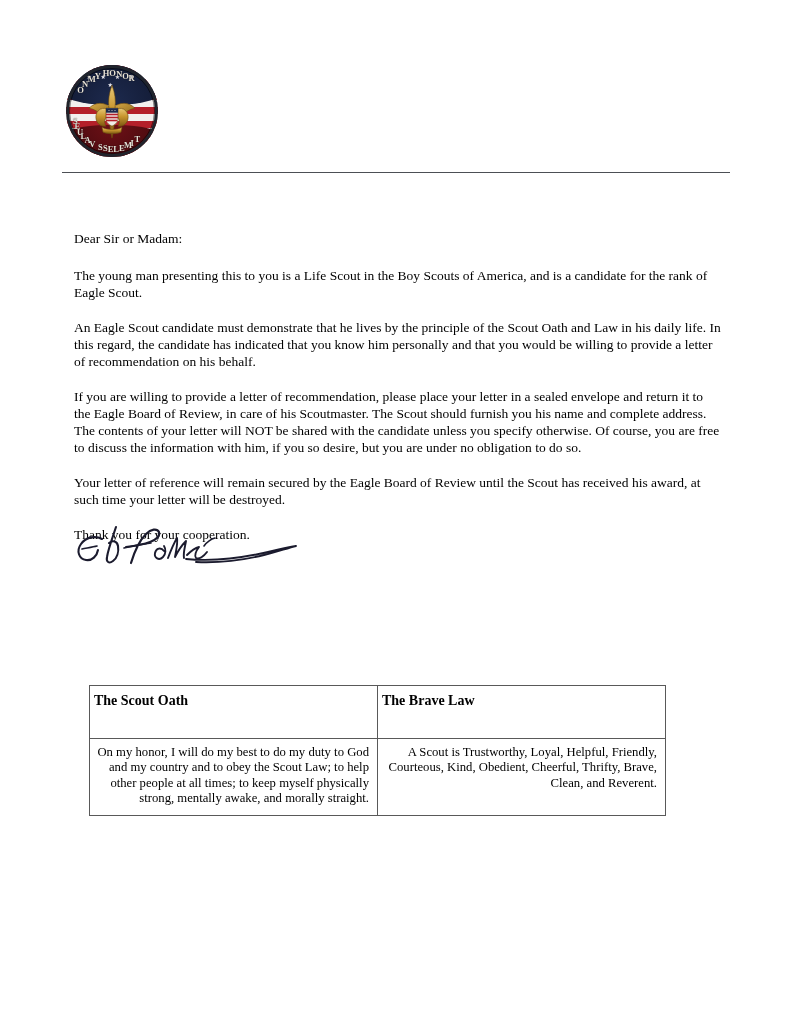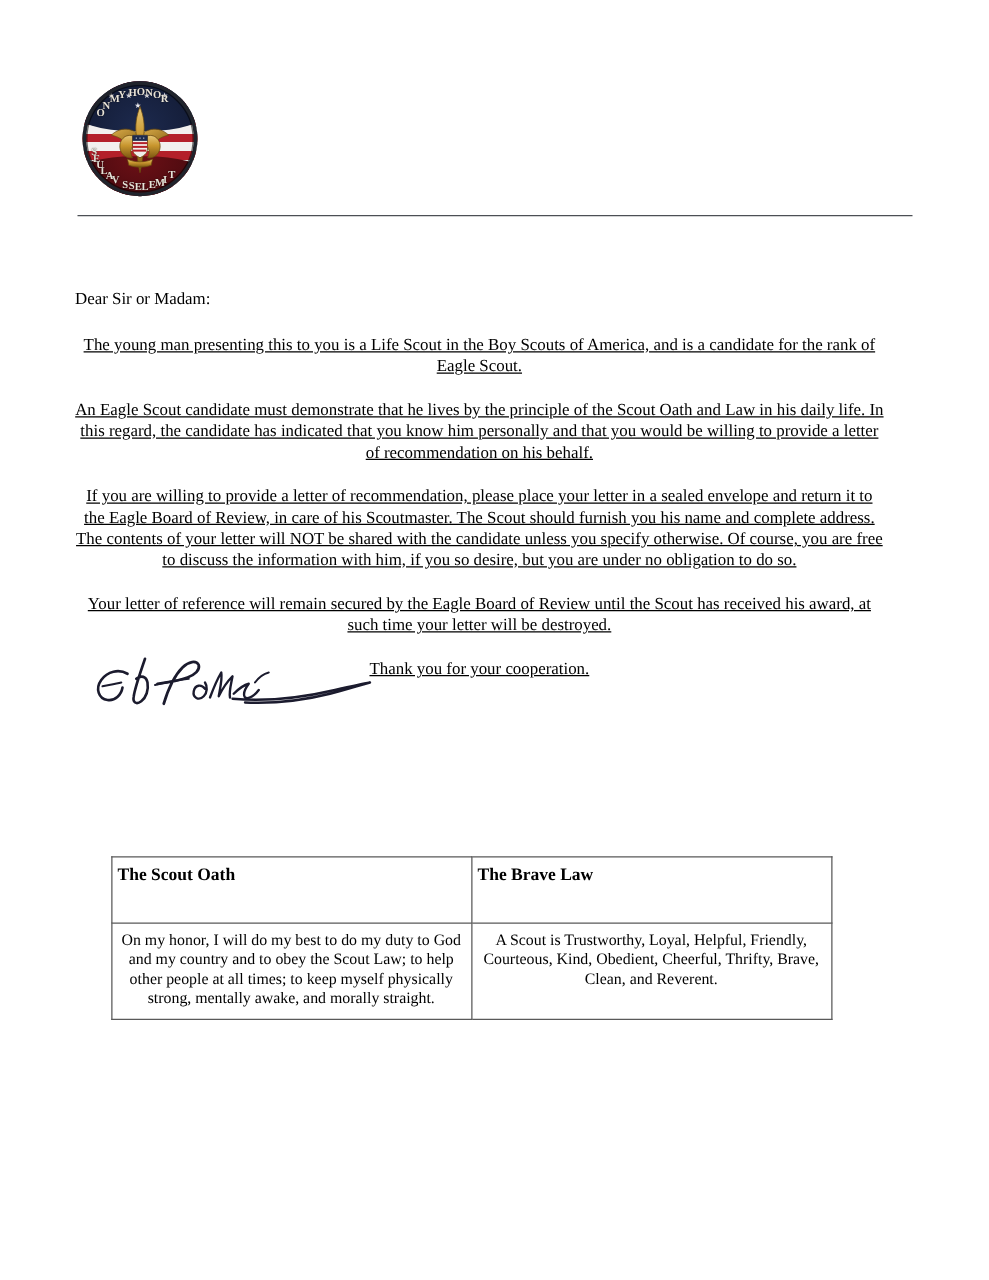--- a/index.html
+++ b/index.html
@@ -161,35 +161,34 @@
     top: 197px;
     width: 300px;
     text-align: right;
     font-size: 13.5px;
     line-height: 17px;
   }
 
   
   .body-block {
     position: absolute;
-    left: 60px;
+    left: 74px;
     top: 230px;
     width: 658px;
   }
   .salutation {
     font-size: 13.5px;
     line-height: 17px;
     margin: 0 0 20px 0;
   }
   .para {
     font-size: 13.5px;
     line-height: 17px;
     margin: 0 11px 18px 0;
-    text-align: center;
-    text-decoration: underline;
+    text-align: left;
   }
 
   
   .signature {
     position: absolute;
     left: 68px;
     top: 517px;
     width: 230px;
     height: 70px;
   }
@@ -232,21 +231,21 @@
     text-align: left;
     padding: 6px 4px 0 4px;
   }
   .oath-law-table td {
     height: 76px;
   }
   .td-inner {
     font-size: 12.7px;
     line-height: 15.4px;
     padding: 6px 8px 7px 7px;
-    text-align: center;
+    text-align: right;
   }
   .col-oath { width: 288px; }
   .col-law  { width: 288px; }
 </style>
 </head>
 <body>
 
 <div class="page">
 
   <div class="letterhead">

